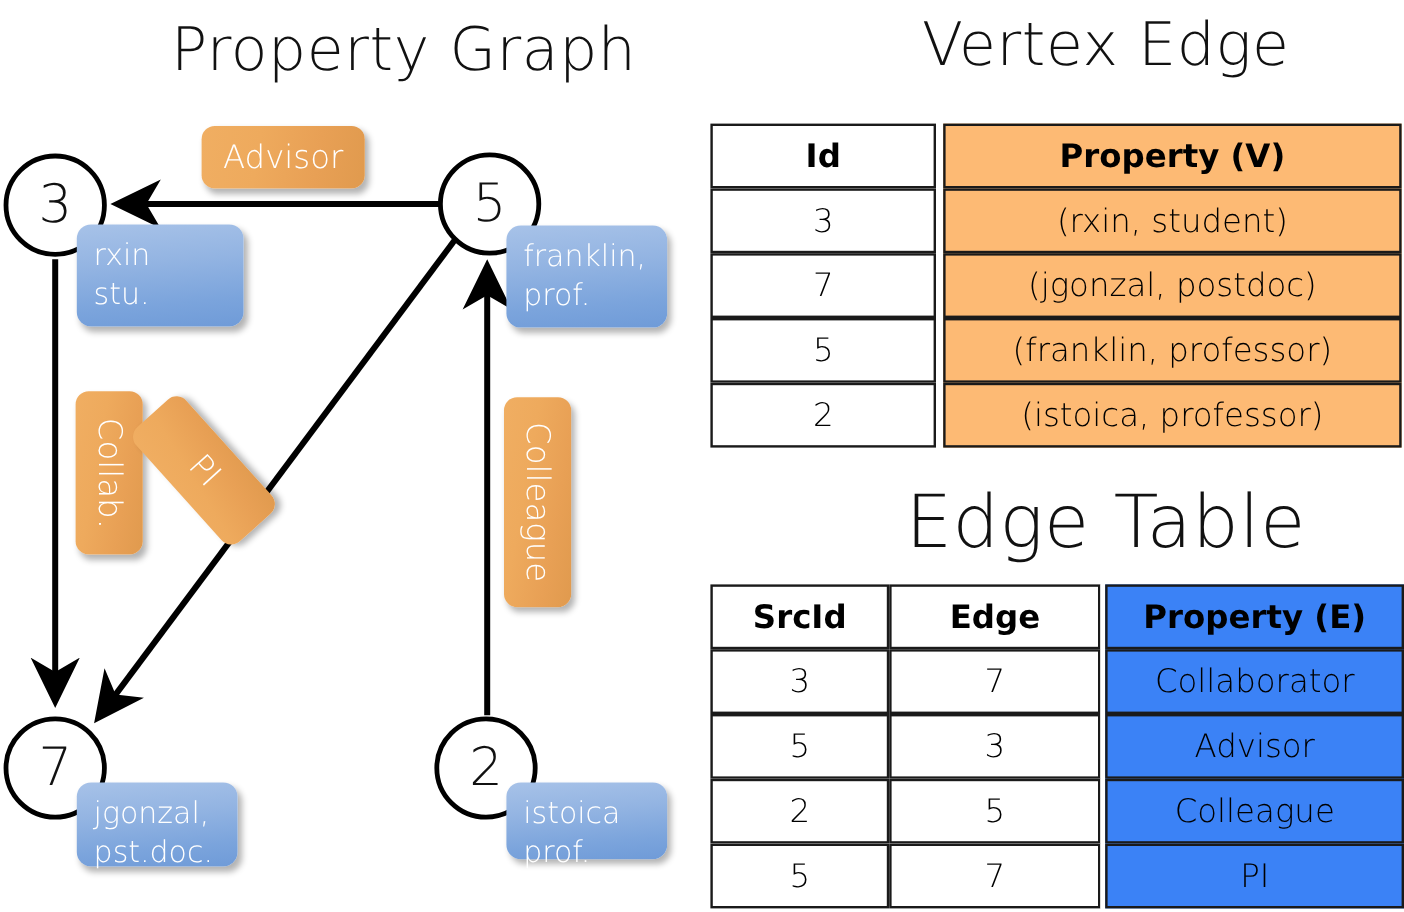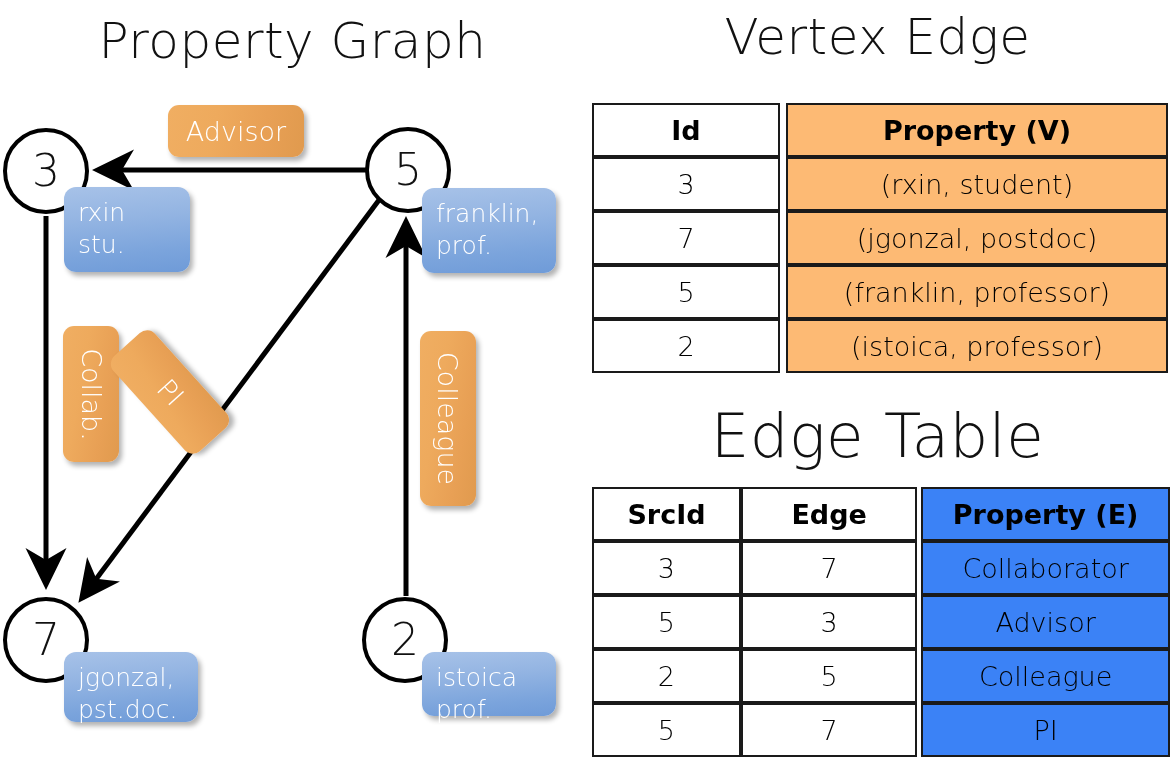--- a/index.html
+++ b/index.html
@@ -19,20 +19,21 @@
   
   .title {
     position: absolute;
     font-family: "DejaVu Sans", sans-serif;
     font-weight: 300;
     font-size: 50px;
     letter-spacing: 0.5px;
     color: #111111;
     white-space: nowrap;
     text-align: center;
+    margin-left: 44px;
   }
   #title-property-graph { left: 0px;   top: 12px;  width: 585px; font-size: 50px; }
   #title-vertex-table   { left: 585px; top: 8px;   width: 585px; font-size: 50px; }
   #title-edge-table     { left: 585px; top: 400px; width: 585px; font-size: 61px; }
 
   
   #graph-panel {
     position: absolute;
     left: 0; top: 0;
     width: 585px; height: 760px;
@@ -162,21 +163,21 @@
     <line x1="46" y1="216" x2="46" y2="584" stroke="#000000" stroke-width="5" marker-end="url(#arrowhead)"></line>
 
     <line x1="379" y1="200" x2="82" y2="598" stroke="#000000" stroke-width="5" marker-end="url(#arrowhead)"></line>
 
     <line x1="406" y1="596" x2="406" y2="222" stroke="#000000" stroke-width="5" marker-end="url(#arrowhead)"></line>
   </svg>
 
   <div class="node" style="left:3px; top:128px;">
     <div class="node-label">3</div>
   </div>
-  <div class="prop-box" style="left:64px; top:187px; width:126px; height:85px;">
+  <div class="prop-box" style="left:64px; top:187px; width:139px; height:85px;">
     <div>rxin</div>
     <div>stu.</div>
   </div>
 
   <div class="node" style="left:365px; top:127px;">
     <div class="node-label">5</div>
   </div>
   <div class="prop-box" style="left:422px; top:188px; width:134px; height:85px;">
     <div>franklin,</div>
     <div>prof.</div>

